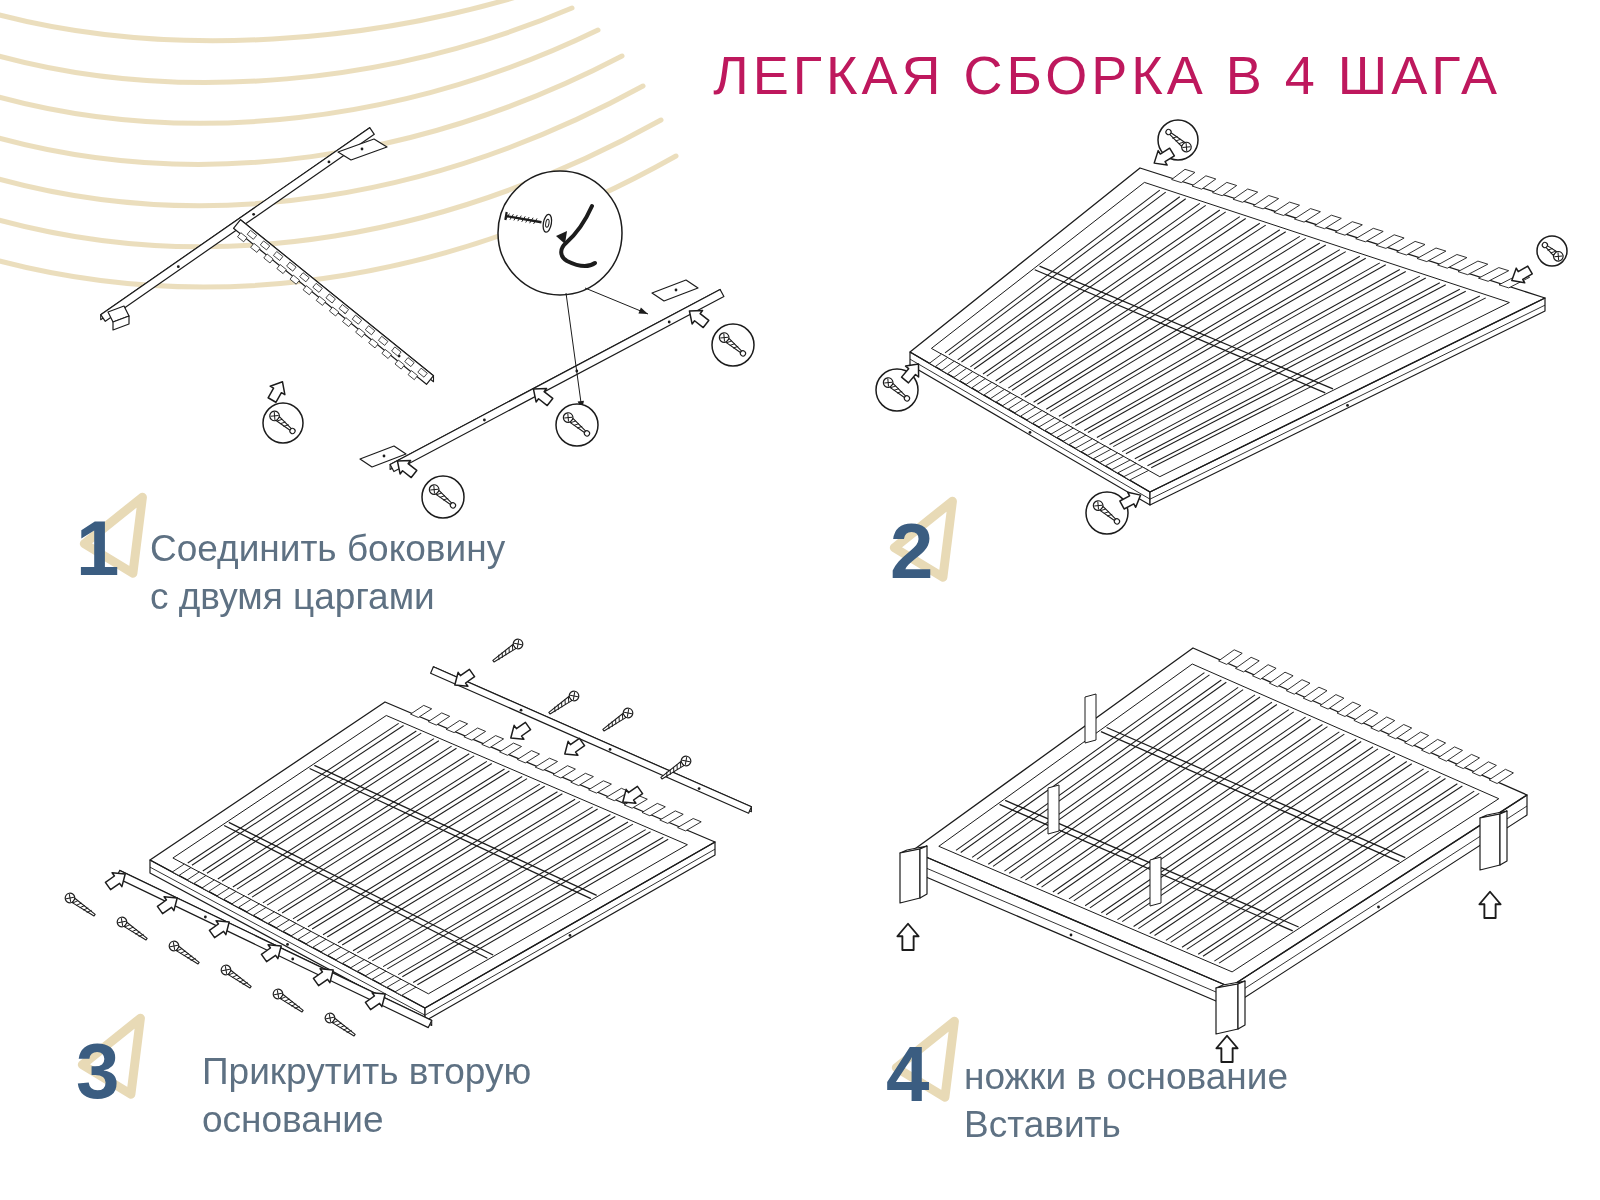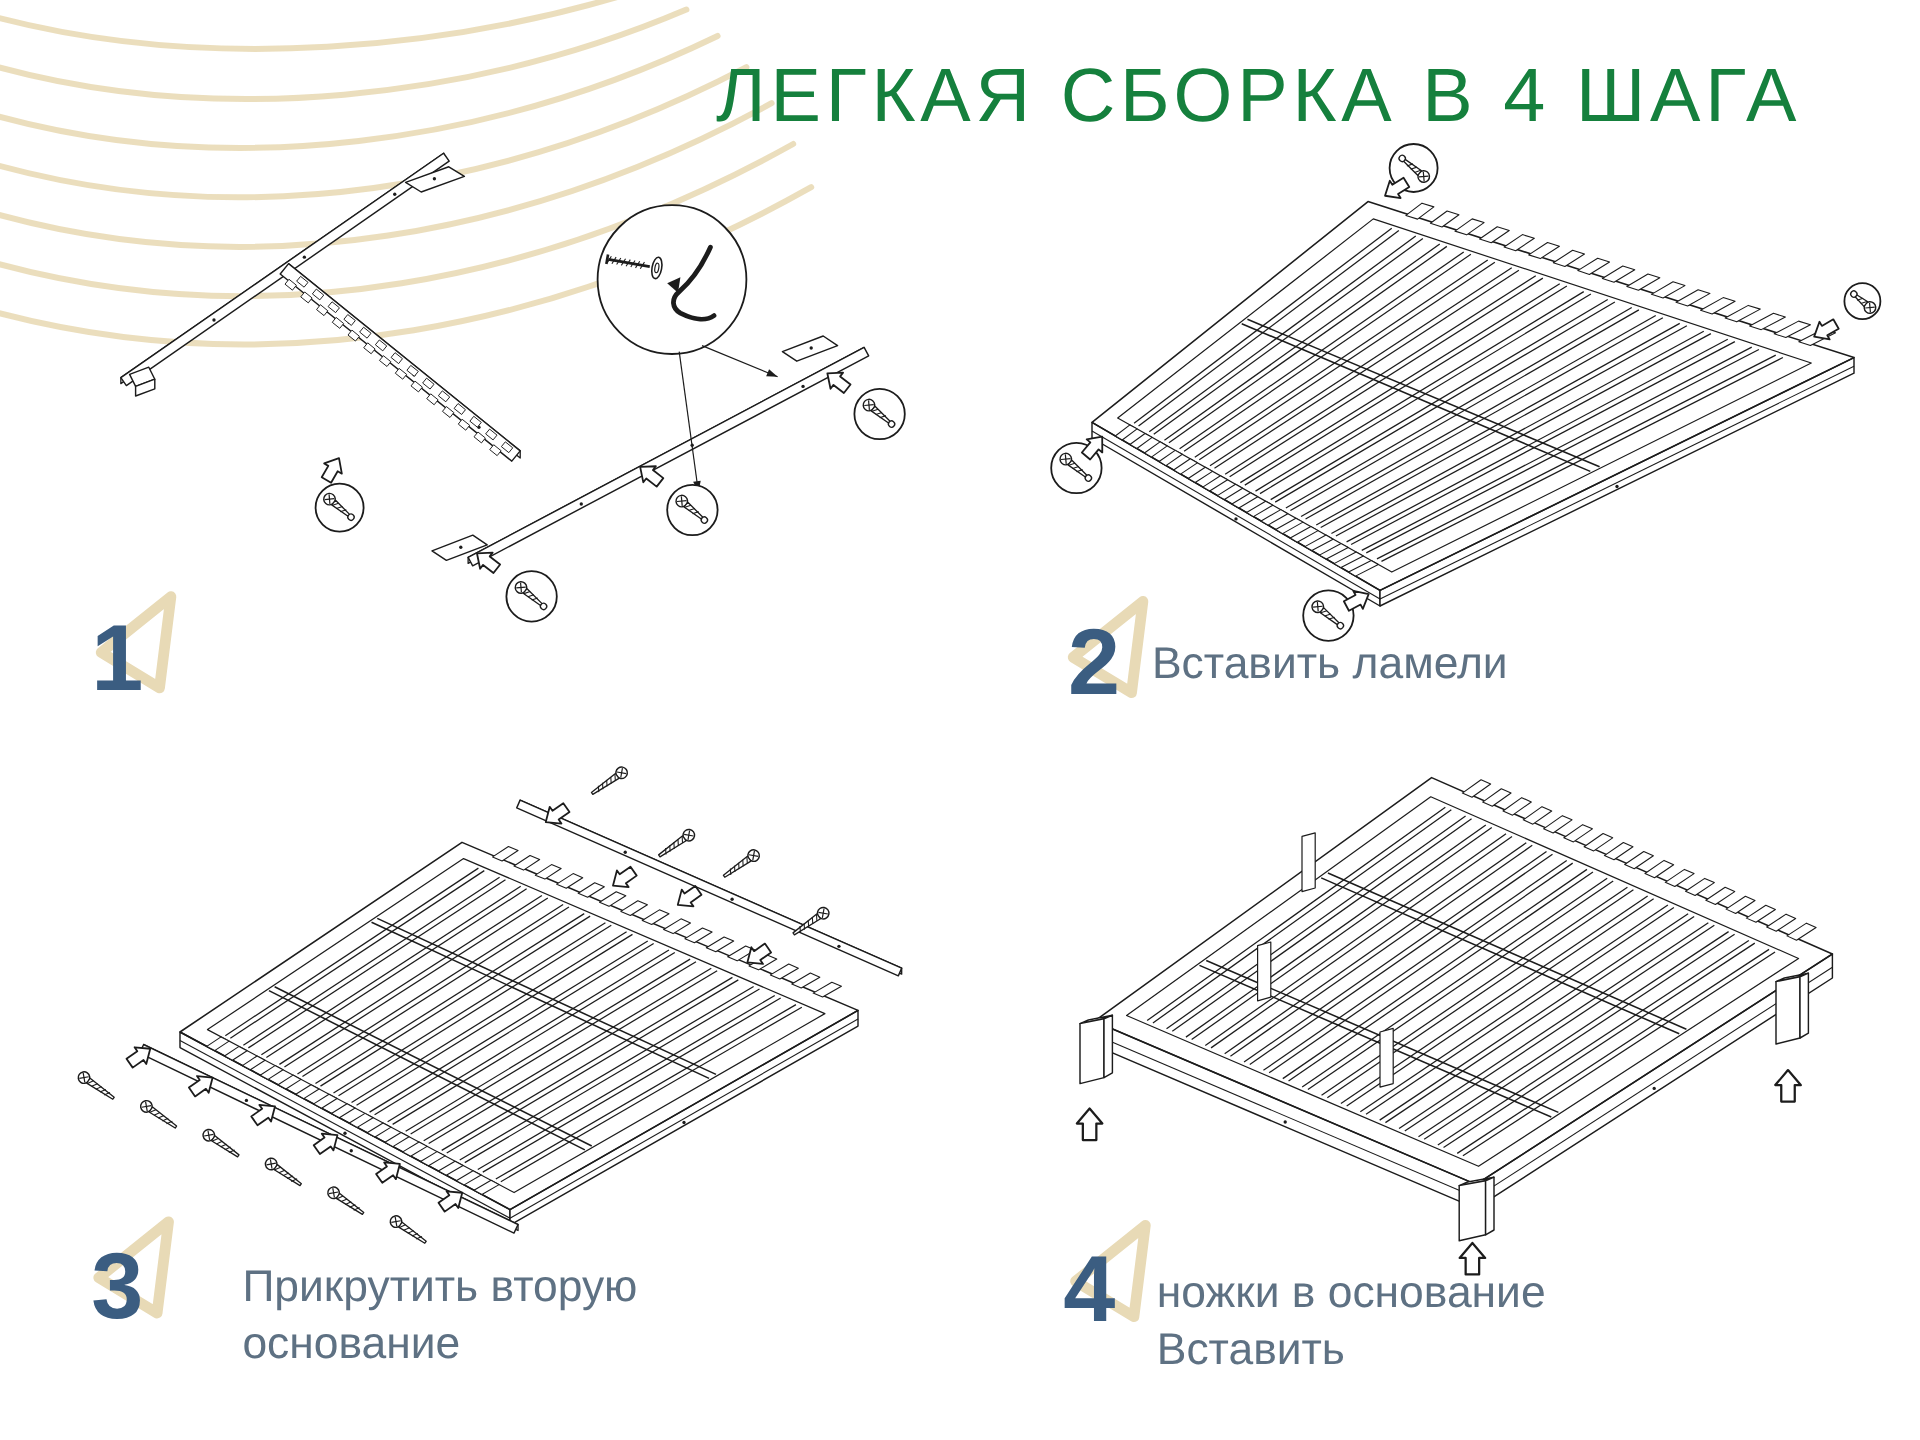--- a/index.html
+++ b/index.html
@@ -4,22 +4,22 @@
 <style>
   html,body{margin:0;padding:0;}
   body{
     width:1600px;height:1200px;position:relative;overflow:hidden;
     background:#ffffff;
     font-family:"Liberation Sans","DejaVu Sans",sans-serif;
   }
   #art{position:absolute;left:0;top:0;pointer-events:none;}
   .page-title{
     position:absolute;top:44px;right:99px;
-    font-size:63px;font-weight:400;letter-spacing:4px;
-    color:#15803d;white-space:nowrap;
+    font-size:54px;font-weight:400;letter-spacing:4px;
+    color:#be185d;white-space:nowrap;
   }
   .step{position:absolute;}
   .step .pick{position:absolute;}
   .step .num{
     position:absolute;font-size:78px;font-weight:700;color:#3b5d81;line-height:1;
   }
   .step .caption{position:absolute;width:500px;font-size:37px;color:#5e7183;}
   .step .caption div{height:48px;line-height:48px;white-space:nowrap;}
   #step1{left:60px;top:485px;width:560px;height:160px;}
   #step1 .pick{left:8px;top:4px;}
@@ -642,31 +642,31 @@
     </g>
   </svg>
 
 <div class="page-title">ЛЕГКАЯ СБОРКА В 4 ШАГА</div>
 
 <div class="step" id="step1">
   <svg class="pick" width="100" height="100" viewBox="0 0 100 100">
     <polygon points="16,50 80,12 60,86" fill="none" stroke="#e8dab6" stroke-width="9" stroke-linejoin="round" transform="rotate(-8 50 50)"></polygon>
   </svg>
   <div class="num">1</div>
+  <div class="caption">
+    <div>Соединить боковину</div>
+    <div>с двумя царгами</div>
+  </div>
 </div>
 
 <div class="step" id="step2">
   <svg class="pick" width="100" height="100" viewBox="0 0 100 100">
     <polygon points="16,50 80,12 60,86" fill="none" stroke="#e8dab6" stroke-width="9" stroke-linejoin="round" transform="rotate(-8 50 50)"></polygon>
   </svg>
   <div class="num">2</div>
-  <div class="caption">
-    <div>Вставить ламели</div>
-    <div></div>
-  </div>
 </div>
 
 <div class="step" id="step3">
   <svg class="pick" width="100" height="100" viewBox="0 0 100 100">
     <polygon points="16,50 80,12 60,86" fill="none" stroke="#e8dab6" stroke-width="9" stroke-linejoin="round" transform="rotate(-8 50 50)"></polygon>
   </svg>
   <div class="num">3</div>
   <div class="caption">
     <div>Прикрутить вторую</div>
     <div>основание</div>

